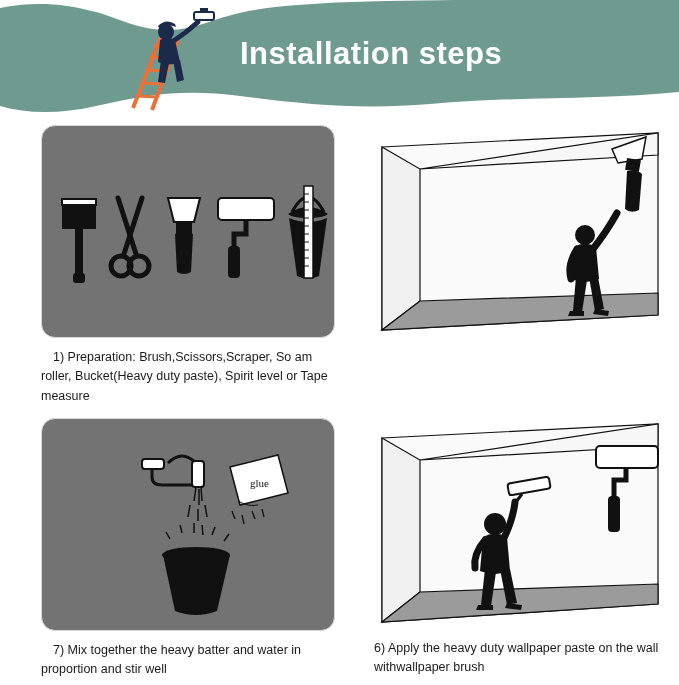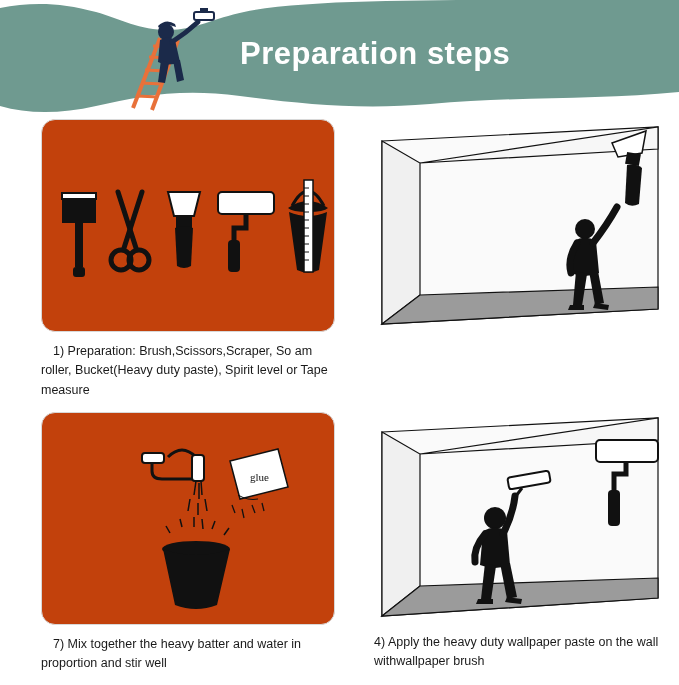--- a/index.html
+++ b/index.html
@@ -40,21 +40,21 @@
     font-weight: bold;
     color: #ffffff;
     letter-spacing: 0.5px;
     white-space: nowrap;
   }
 
   
   .steps {
     position: absolute;
     left: 0;
-    top: 112px;
+    top: 118px;
     width: 566px;
     height: 567px;
   }
   .step {
     position: absolute;
     width: 294px;
   }
   .step-1 { left: 41px;  top: 7px;  }
   .step-2 { left: 374px; top: 7px;  }
   .step-3 { left: 41px;  top: 300px;}
@@ -62,21 +62,21 @@
 
   .panel {
     width: 292px;
     height: 211px;
     border: 1px solid #d8d8d8;
     border-radius: 14px;
     background: #f2f2f2;
     position: relative;
     overflow: hidden;
   }
-  .panel.plain { background: #c2410c; }
+  .panel.plain { background: #737373; }
   .panel.room  { background: #ffffff; border-radius: 0; border: none; }
 
   .caption {
     margin-top: 10px;
     font-size: 12.5px;
     line-height: 1.55;
     color: #1a1a1a;
     width: 292px;
   }
   .caption.indent { text-indent: 12px; }
@@ -109,21 +109,21 @@
         <circle cx="166" cy="32" r="8" fill="#1b2a4a"></circle>
         <path d="M158,26 q8,-8 17,-2 l1,3 q-9,-4 -17,1 z" fill="#1b2a4a"></path>
         <path d="M160,40 q8,-5 15,0 l5,22 q-12,5 -22,0 z" fill="#1b2a4a"></path>
         <path d="M172,42 q14,-9 26,-20" stroke="#1b2a4a" stroke-width="5" fill="none" stroke-linecap="round"></path>
         <path d="M161,60 l-3,22 l7,1 l4,-20 z" fill="#1b2a4a"></path>
         <path d="M173,60 l4,22 l7,-2 l-4,-20 z" fill="#1b2a4a"></path>
         <rect x="194" y="12" width="20" height="8" rx="2" fill="#ffffff" stroke="#1b2a4a" stroke-width="2"></rect>
         <path d="M200,8 h8 v4 h-8 z" fill="#1b2a4a"></path>
       </g>
     </svg>
-    <div class="header-title">Preparation steps</div>
+    <div class="header-title">Installation steps</div>
   </div>
 
   <div class="steps">
 
     <div class="step step-1">
       <div class="panel plain">
         <svg class="panel-svg" width="292" height="211" viewBox="0 0 292 211">
 
           <g>
             <rect x="20" y="73" width="34" height="6" fill="#ffffff" stroke="#111" stroke-width="2"></rect>
@@ -254,17 +254,17 @@
             <path d="M148,76 l-6,8" stroke="#111" stroke-width="3" fill="none"></path>
           </g>
 
           <g>
             <rect x="222" y="28" width="62" height="22" rx="4" fill="#ffffff" stroke="#111" stroke-width="2"></rect>
             <path d="M252,50 L252,62 L240,62 L240,108" stroke="#111" stroke-width="5" fill="none"></path>
             <rect x="234" y="78" width="12" height="36" rx="4" fill="#111"></rect>
           </g>
         </svg>
       </div>
-      <div class="caption">4)  Apply the heavy duty wallpaper paste on the wall withwallpaper brush</div>
+      <div class="caption">6)  Apply the heavy duty wallpaper paste on the wall withwallpaper brush</div>
     </div>
 
   </div>
 </div>
 
 </body></html>

